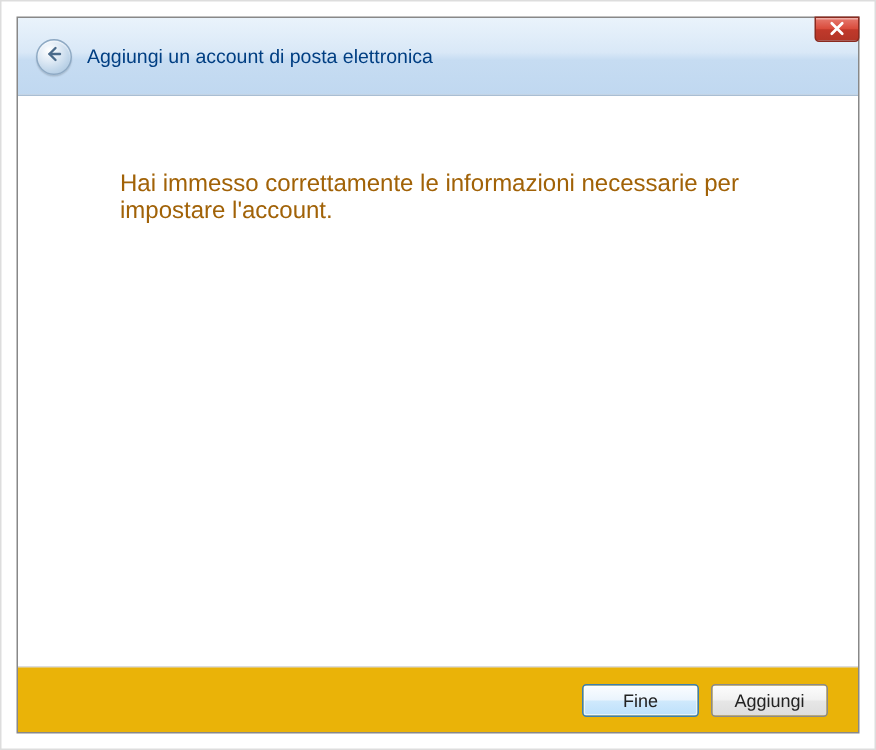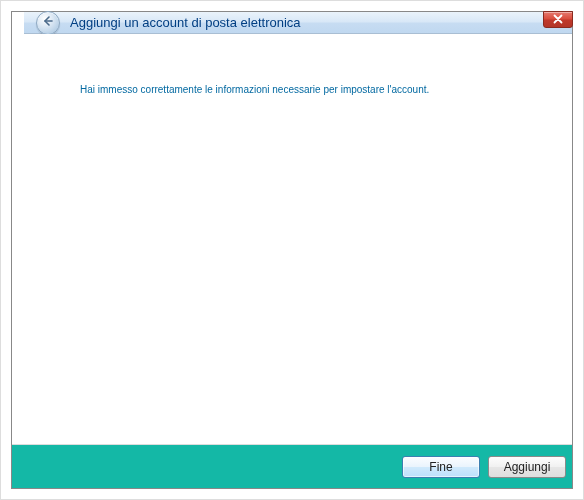--- a/index.html
+++ b/index.html
@@ -49,27 +49,26 @@
       align-items: center;
       justify-content: center;
       cursor: pointer;
       box-shadow: inset 0 1px 0 rgba(255,255,255,0.4);
     }
     .close-btn svg {
       width: 10px;
       height: 10px;
     }
     .wizard-header {
-      height: 22px;
+      height: 52px;
       background: linear-gradient(to bottom, #eaf3fb 0%, #d9e8f7 45%, #c6dcf2 55%, #c0d8f0 100%);
       border-bottom: 1px solid #a9bed3;
       display: flex;
       align-items: center;
       padding: 0 12px;
-      margin-left: 12px;
     }
     .back-btn {
       width: 24px;
       height: 24px;
       border-radius: 50%;
       background: radial-gradient(circle at 35% 30%, #ffffff 0%, #dfeaf5 35%, #bcd3e8 70%, #a8c2da 100%);
       border: 1px solid #8ea9c3;
       display: flex;
       align-items: center;
       justify-content: center;
@@ -85,31 +84,31 @@
       color: #003e82;
       font-size: 13px;
     }
     .content {
       flex: 1;
       background: #fff;
       padding: 50px 40px 20px 68px;
       color: #222;
     }
     .message {
-      font-size: 10px;
-      color: #0369a1;
+      font-size: 16px;
+      color: #a16207;
     }
     .footer {
       height: 44px;
-      background: #14b8a6;
+      background: #eab308;
       border-top: 1px solid #dcdcdc;
       display: flex;
       align-items: center;
       justify-content: flex-end;
-      padding: 0 6px;
+      padding: 0 20px;
       gap: 8px;
     }
     .btn {
       min-width: 78px;
       height: 22px;
       border: 1px solid #8a8a8a;
       border-radius: 3px;
       background: linear-gradient(to bottom, #fdfdfd 0%, #f1f1f1 48%, #e6e6e6 52%, #dedede 100%);
       font-size: 12px;
       font-family: inherit;

